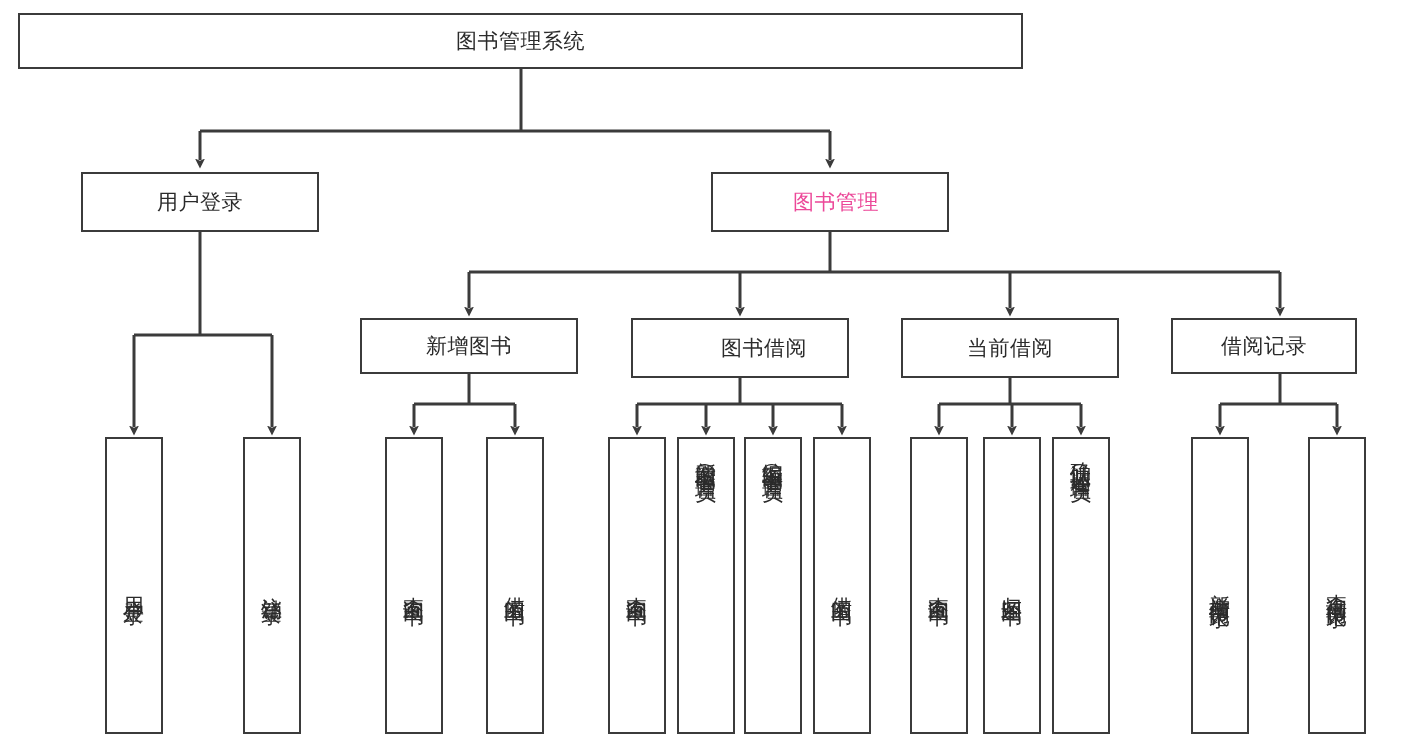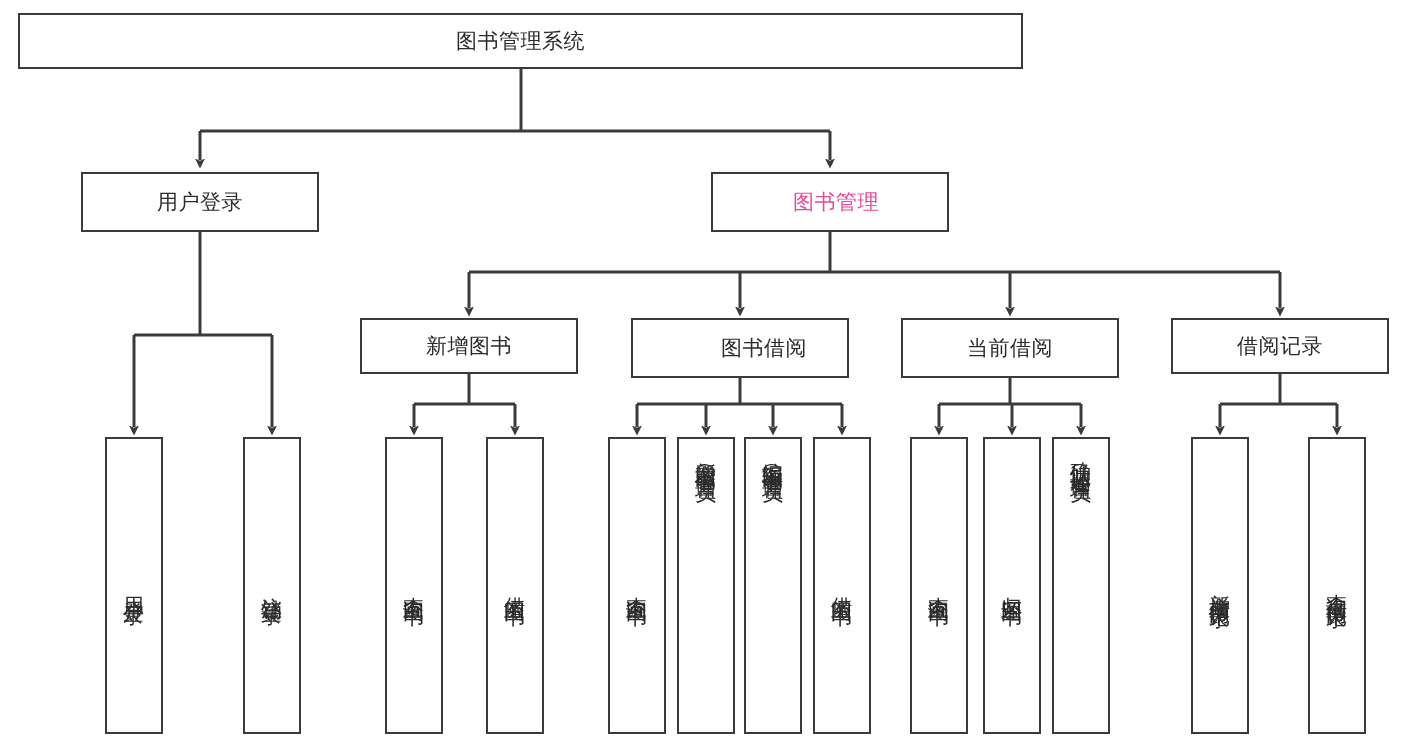--- a/index.html
+++ b/index.html
@@ -142,21 +142,21 @@
 
   <div class="node horiz" style="left: 360px; top: 318px; width: 218px; height: 56px; border-color: rgb(59, 59, 59); background: rgb(255, 255, 255); color: rgb(43, 43, 43);">
     <span class="node-label">新增图书</span>
   </div>
   <div class="node horiz" style="left: 631px; top: 318px; width: 218px; height: 60px; border-color: rgb(59, 59, 59); background: rgb(255, 255, 255); color: rgb(43, 43, 43); padding-left: 48px;">
     <span class="node-label">图书借阅</span>
   </div>
   <div class="node horiz" style="left: 901px; top: 318px; width: 218px; height: 60px; border-color: rgb(59, 59, 59); background: rgb(255, 255, 255); color: rgb(43, 43, 43);">
     <span class="node-label">当前借阅</span>
   </div>
-  <div class="node horiz" style="left: 1171px; top: 318px; width: 218px; height: 56px; border-color: rgb(59, 59, 59); background: rgb(255, 255, 255); color: rgb(43, 43, 43);">
+  <div class="node horiz" style="left: 1171px; top: 318px; width: 186px; height: 56px; border-color: rgb(59, 59, 59); background: rgb(255, 255, 255); color: rgb(43, 43, 43);">
     <span class="node-label">借阅记录</span>
   </div>
 
   <div class="node vert centered" style="left: 105px; top: 437px; width: 58px; height: 297px; border-color: rgb(59, 59, 59); background: rgb(255, 255, 255); color: rgb(43, 43, 43);">
     <span class="node-label">用户登录</span>
   </div>
   <div class="node vert centered" style="left: 243px; top: 437px; width: 58px; height: 297px; border-color: rgb(59, 59, 59); background: rgb(255, 255, 255); color: rgb(43, 43, 43);">
     <span class="node-label">注销登录</span>
   </div>
   <div class="node vert centered" style="left: 385px; top: 437px; width: 58px; height: 297px; border-color: rgb(59, 59, 59); background: rgb(255, 255, 255); color: rgb(43, 43, 43);">

